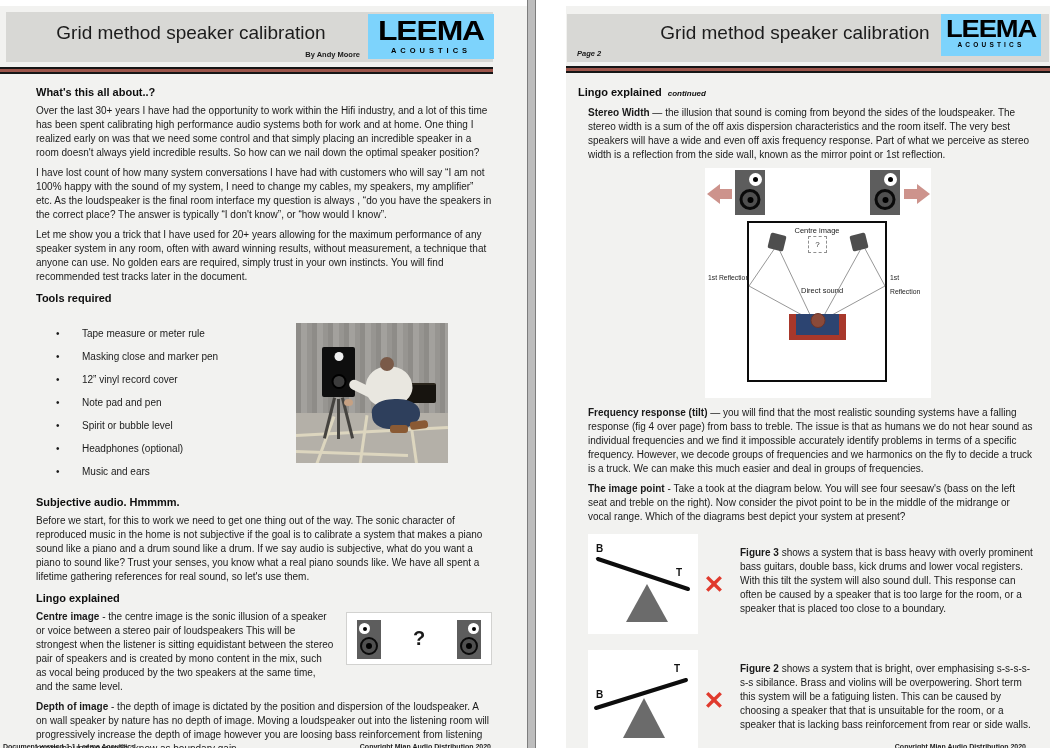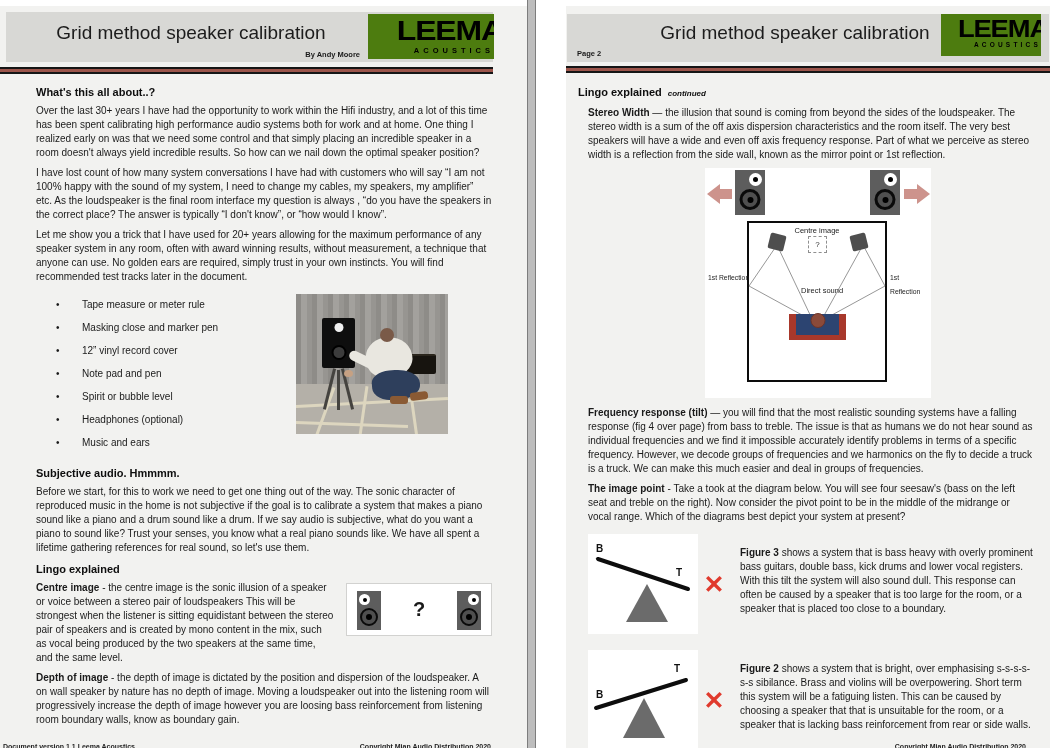--- a/index.html
+++ b/index.html
@@ -9,22 +9,22 @@
   #page2 { left:566px; width:484px; }
 
   
   .hdr { position:absolute; background:#d8d8d5; }
   #page1 .hdr { left:6px; top:6px; width:487px; height:50px; }
   #page2 .hdr { left:1px; top:8px; width:482px; height:48px; }
   .doc-title { position:absolute; font-size:19px; color:#1c1c1c; }
   #page1 .doc-title { left:10px; top:10px; width:350px; text-align:center; }
   #page2 .doc-title { left:28px; top:8px; width:400px; text-align:center; }
   .byline { position:absolute; right:133px; bottom:3px; font-size:7.5px; font-weight:bold; }
-  .pagelabel { position:absolute; left:10px; bottom:4px; font-size:7.5px; font-weight:bold; }
-  .logo { position:absolute; background:#4d7c0f; text-align:right; overflow:hidden; }
+  .pagelabel { position:absolute; left:10px; bottom:4px; font-size:7.5px; font-weight:bold;font-style:italic; }
+  .logo { position:absolute; background:#7dd3fc; text-align:center; overflow:hidden; }
   #page1 .logo { left:362px; top:2px; width:126px; height:45px; }
   #page2 .logo { left:374px; top:0; width:100px; height:42px; }
   .logo-main { font-weight:bold; line-height:1; margin-top:3px; transform:scaleX(1.14); letter-spacing:-1px; color:#000; }
   #page1 .logo-main { font-size:28px; }
   #page2 .logo-main { font-size:24px; }
   .logo-sub { font-weight:bold; color:#000; }
   #page1 .logo-sub { font-size:7.5px; letter-spacing:4px; margin-top:1px; }
   #page2 .logo-sub { font-size:6.5px; letter-spacing:3.2px; }
 
   .rule { position:absolute; height:7px; background:#9c554b; border-top:2px solid #161616; border-bottom:2px solid #161616; }
@@ -34,21 +34,21 @@
   
   .content { position:absolute; top:72px; font-size:10px; line-height:14px; }
   #page1 .content { left:36px; width:456px; }
   #page2 .content { left:12px; width:458px; }
   .h { font-size:11px; font-weight:bold; color:#0e0e0e; margin:7px 0 5px; }
   .p { margin-bottom:6px; }
   #page2 .p, #page2 .labeled { margin-left:10px; }
   b.lead { font-weight:bold; }
 
   
-  .tools-row { display:flex; margin-top:8px; }
+  .tools-row { display:flex; margin-top:16px; }
   .tools-list { width:236px; padding-left:46px; padding-top:6px; flex:none; }
   .tool { position:relative; margin-bottom:9px; }
   .tool::before { content:"\2022"; position:absolute; left:-26px; top:0; }
   .photo { position:relative; width:152px; height:140px; margin-left:24px; margin-top:2px; overflow:hidden; flex:none; }
   .ph-curtain { position:absolute; left:0; right:0; top:0; height:64%;
     background:repeating-linear-gradient(90deg,#8e8c88 0 5px,#a3a19d 5px 11px,#979591 11px 16px); }
   .ph-floor { position:absolute; left:0; right:0; bottom:0; height:36%; background:#b4b0a8; }
   .tape { position:absolute; background:#ddd6bf; }
   .tape.t1 { left:-4px; right:0; bottom:30px; height:3px; transform:rotate(-3deg); }
   .tape.t2 { left:-4px; right:40px; bottom:8px; height:3px; transform:rotate(2deg); }
@@ -147,20 +147,21 @@
     </div>
   </div>
   <div class="rule"></div>
 
   <div class="content">
     <div class="h">What's this all about..?</div>
     <div class="p">Over the last 30+ years I have had the opportunity to work within the Hifi industry, and a lot of this time has been spent calibrating high performance audio systems both for work and at home.  One thing I realized early on was that we need some control and that simply placing an incredible speaker in a room doesn't always yield incredible results.  So how can we nail down the optimal speaker position?</div>
     <div class="p">I have lost count of how many system conversations I have had with customers who will say “I am not 100% happy with the sound of my system, I need to change my cables, my speakers, my amplifier” etc.  As the loudspeaker is the final room interface my question is always , “do you have the speakers in the correct place?  The answer is typically “I don't know”, or “how would I know”.</div>
     <div class="p">Let me show you a trick that I have used for 20+ years allowing for the maximum performance of any speaker system in any room, often with award winning results,  without measurement, a technique that anyone can use. No golden ears are required, simply trust in your own instincts. You will find recommended test tracks later in the document.</div>
 
+    <div class="h">Tools required</div>
     <div class="tools-row">
       <div class="tools-list">
         <div class="tool">Tape measure or meter rule</div>
         <div class="tool">Masking close and marker pen</div>
         <div class="tool">12” vinyl record cover</div>
         <div class="tool">Note pad and pen</div>
         <div class="tool">Spirit or bubble level</div>
         <div class="tool">Headphones (optional)</div>
         <div class="tool">Music and ears</div>
       </div>

